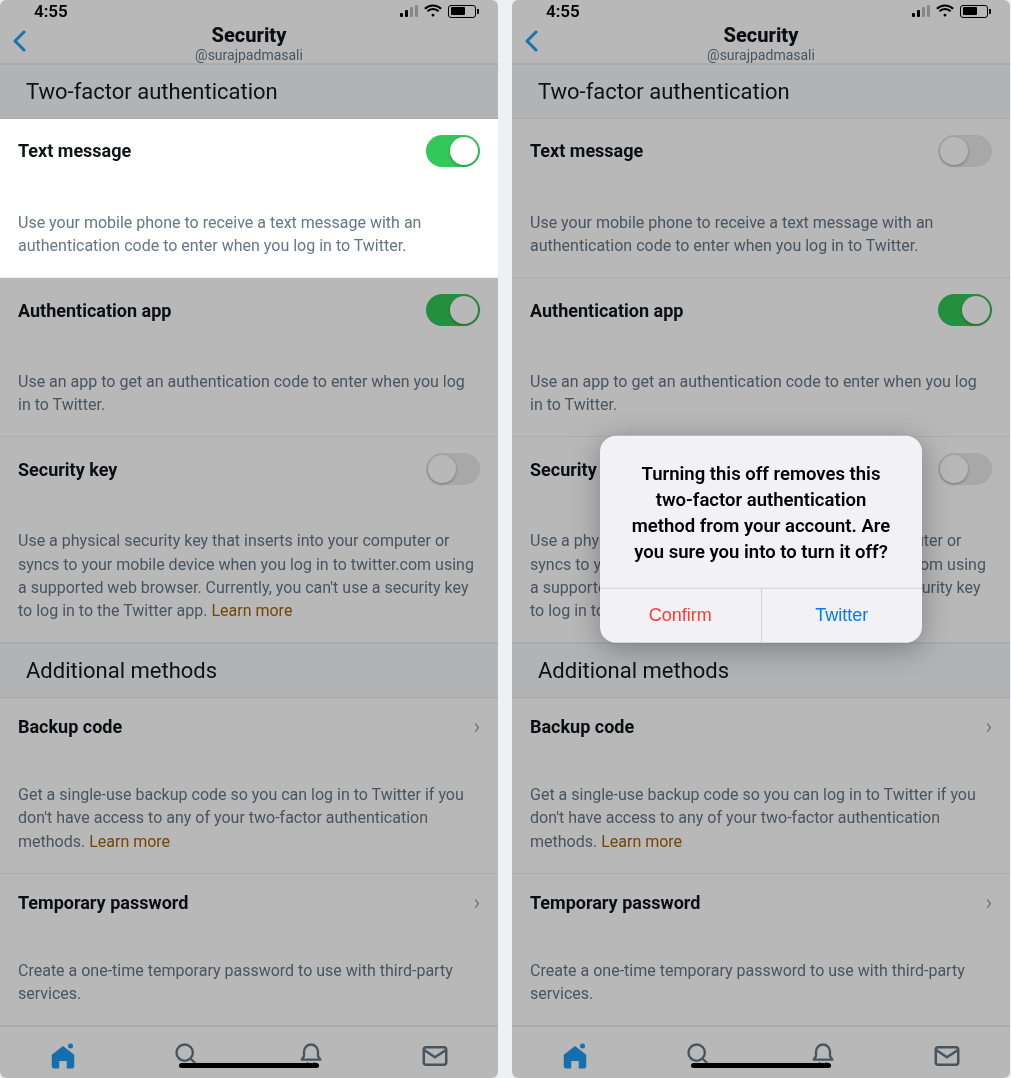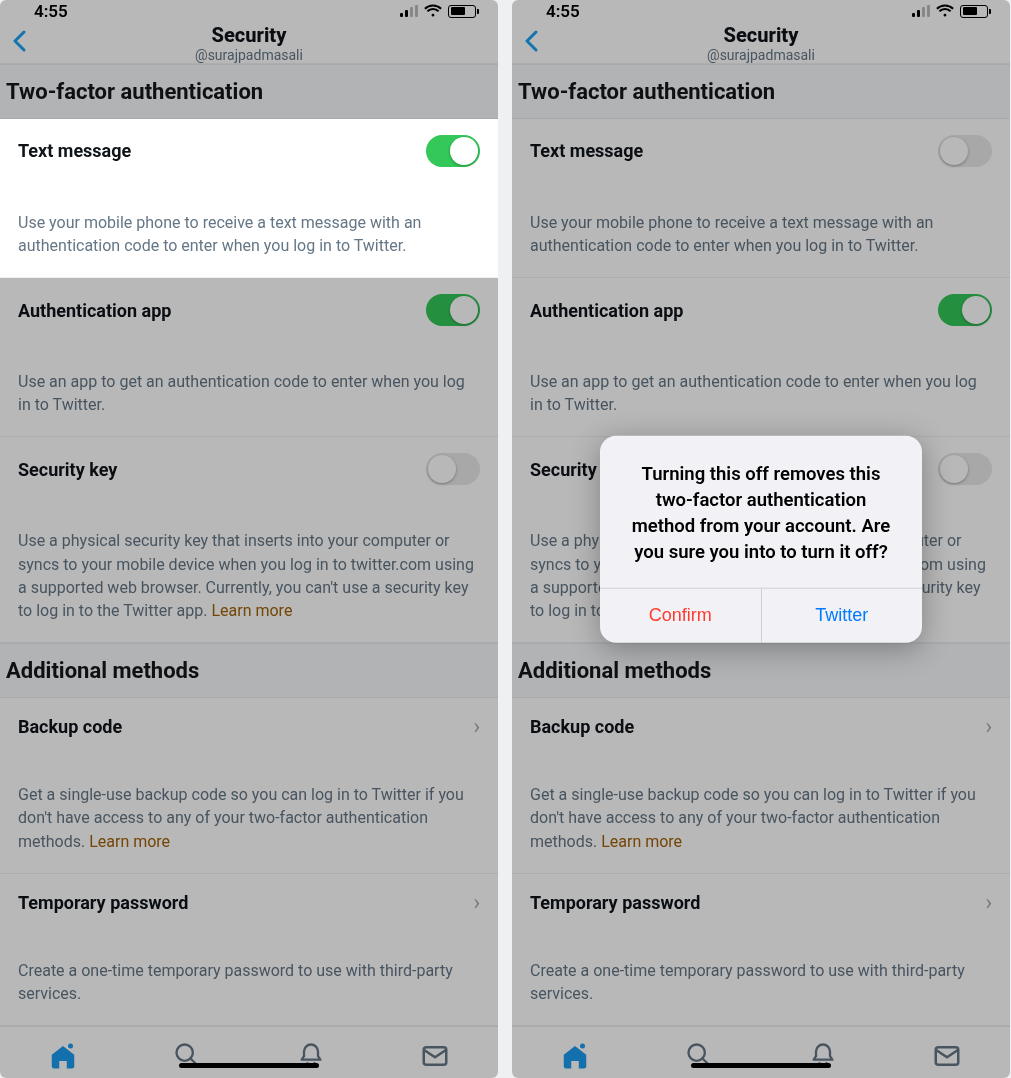--- a/index.html
+++ b/index.html
@@ -71,23 +71,23 @@
   .back-btn {
     position: absolute; left: 12px; top: 50%; transform: translateY(-50%);
     color: #1da1f2; font-size: 26px; cursor: pointer;
   }
   .nav-title-block { text-align: center; }
   .nav-title { font-size: 20px; font-weight: 800; color:#0f1419; }
   .nav-sub { font-size: 14px; color: #657786; }
   
   .section-header {
     background: #f5f8fa;
-    padding: 14px 6px;
+    padding: 14px 26px;
     font-size: 22px;
-    font-weight: 700;
+    font-weight: 400;
     color: #14171a;
     border-top: 1px solid rgba(0,0,0,0.05);
     border-bottom: 1px solid rgba(0,0,0,0.05);
   }
   
   .row {
     padding: 16px 18px 20px;
     border-bottom: 1px solid rgba(0,0,0,0.06);
     background: #fff;
   }

